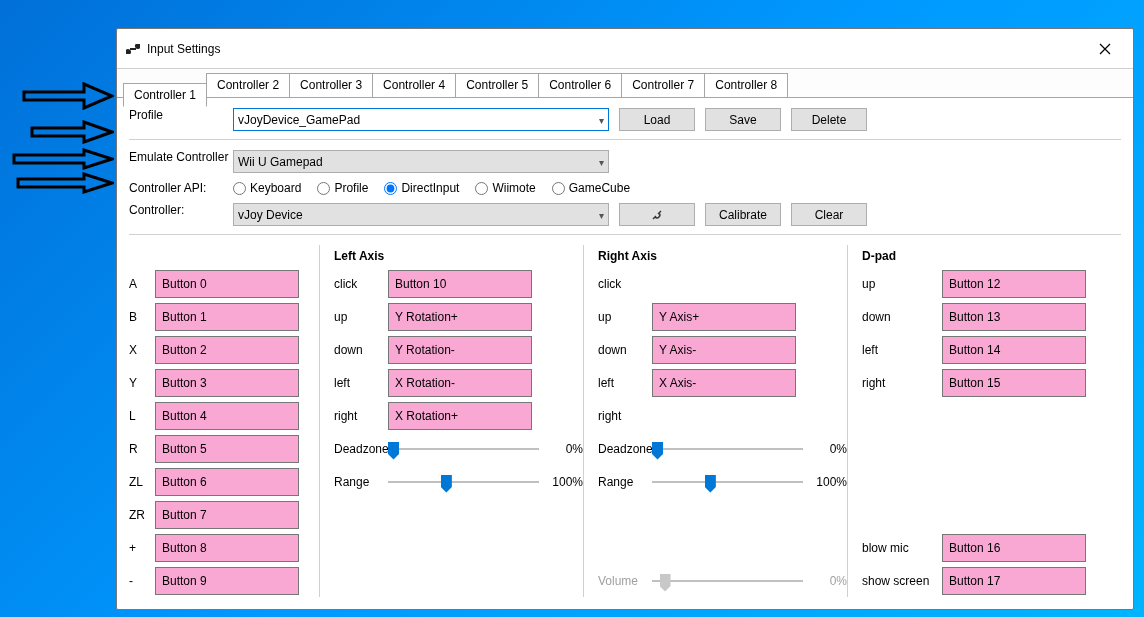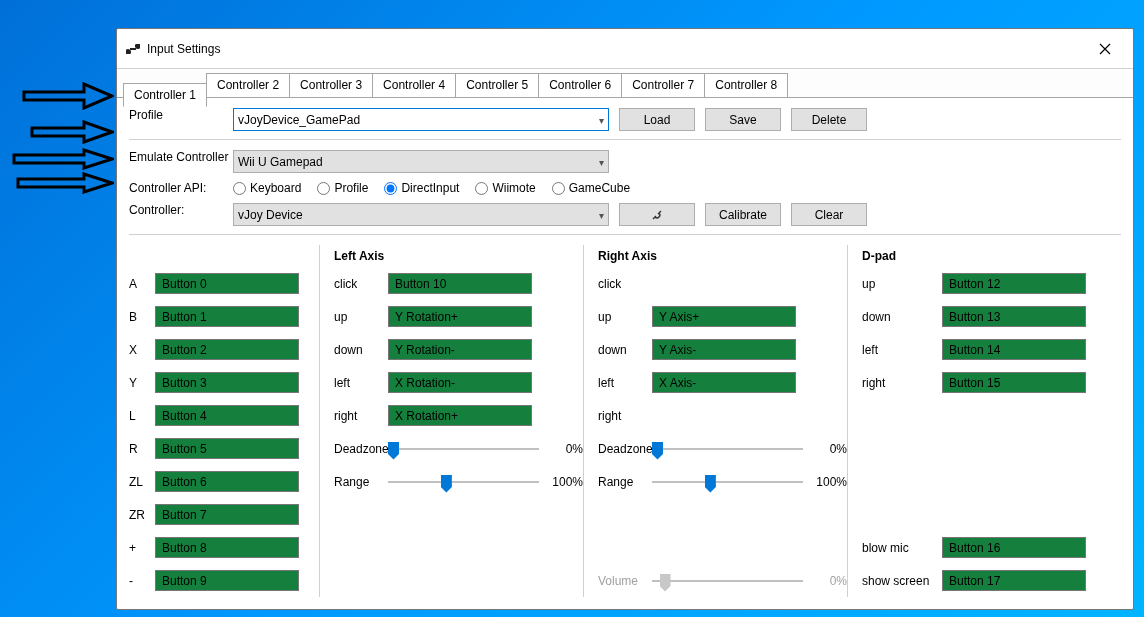--- a/index.html
+++ b/index.html
@@ -135,26 +135,26 @@
     align-items: center;
     height: 33px;
   }
   .map-row .key {
     width: 26px;
   }
   .col-axis .map-row .key { width: 54px; }
   .col-dpad .map-row .key { width: 80px; }
   .map-box {
     border: 1px solid #767676;
-    height: 21px;
+    height: 28px;
     width: 144px;
     padding: 0 6px;
     display: flex; align-items: center;
     font-size: 12px;
-    background: #15803d;
+    background: #f9a8d4;
     cursor: pointer;
   }
   .slider-row {
     display: flex;
     align-items: center;
     height: 33px;
   }
   .slider-row .key { width: 54px; }
   .slider-row.disabled { color: #a0a0a0; }
   .slider {

